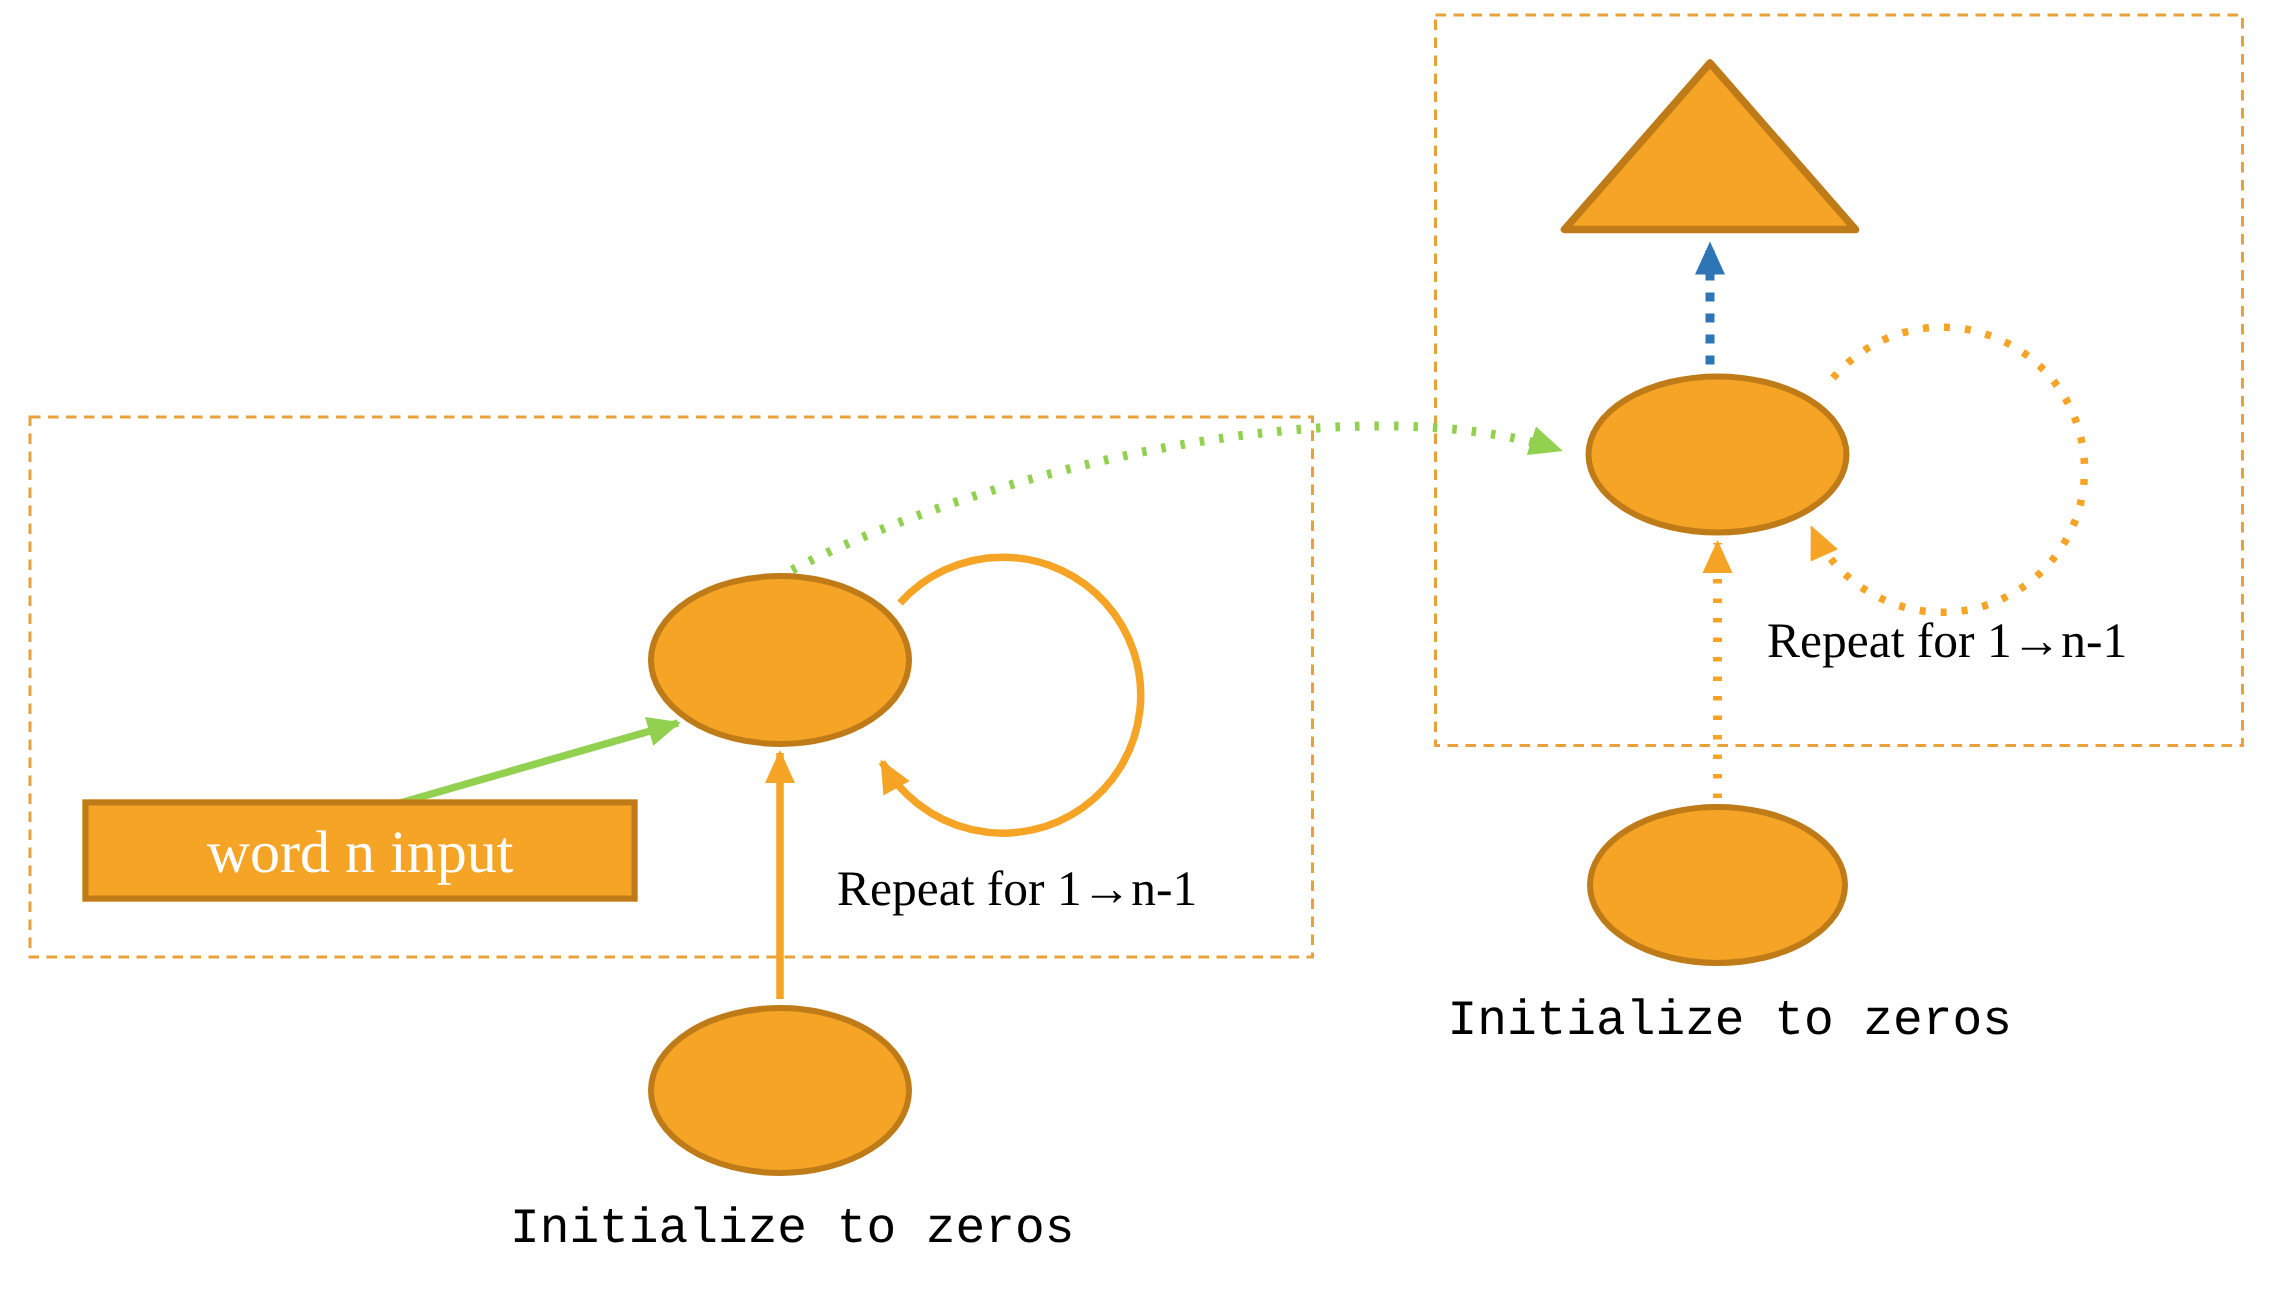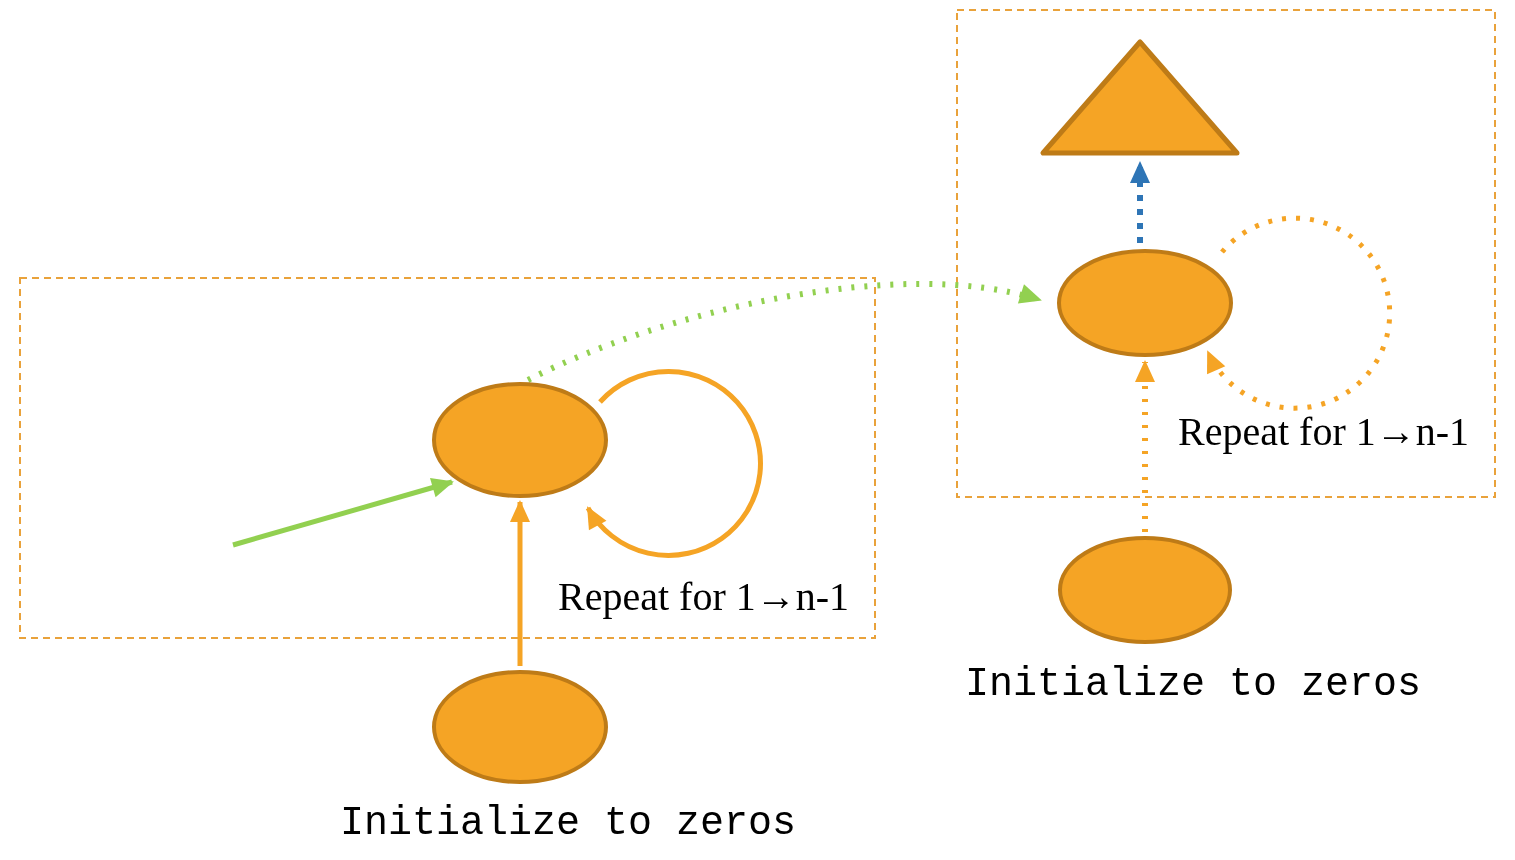--- a/index.html
+++ b/index.html
@@ -22,21 +22,21 @@
   .st-orange-dot{fill:none;stroke:var(--orange-fill);stroke-width:6;stroke-dasharray:3 10;}
   .st-orange-loop-dot{fill:none;stroke:var(--orange-fill);stroke-width:5;stroke-dasharray:4 10;}
   .st-blue-dot{fill:none;stroke:var(--blue);stroke-width:6;stroke-dasharray:6 8;}
   .mh-green{fill:var(--green);}
   .mh-orange{fill:var(--orange-fill);}
   .mh-blue{fill:var(--blue);}
 
   .label{
     position:absolute;
     color:var(--text);
-    font-size:40px;
+    font-size:33px;
     line-height:1.1;
     white-space:nowrap;
   }
   .label.centered{text-align:center;font-family:Liberation Mono, monospace;}
   .input-box{
     position:absolute;
     left:55px;top:533px;width:370px;height:68px;
     background:var(--orange-fill);
     border:4px solid var(--orange-stroke);
     box-sizing:border-box;
@@ -81,20 +81,23 @@
 
     <path class="st-orange-solid" d="M 520 666 L 520 502" marker-end="url(#arrow-orange)"></path>
 
     <path class="st-orange-dot" d="M 1145 532 L 1145 362" marker-end="url(#arrow-orange)"></path>
 
     <path class="st-blue-dot" d="M 1140 243 L 1140 163" marker-end="url(#arrow-blue)"></path>
 
     <path class="st-green-solid" d="M 233 545 L 452 482" marker-end="url(#arrow-green)"></path>
   </svg>
 
+  <div class="input-box">
+    <span>word n input</span>
+  </div>
 
   <div class="label" style="left:558px;top:575px;">Repeat for 1→n-1</div>
 
   <div class="label centered" style="left:340px;top:802px;width:360px;">Initialize to zeros</div>
 
   <div class="label" style="left:1178px;top:410px;">Repeat for 1→n-1</div>
 
   <div class="label centered" style="left:965px;top:663px;width:360px;">Initialize to zeros</div>
 
 </div>

